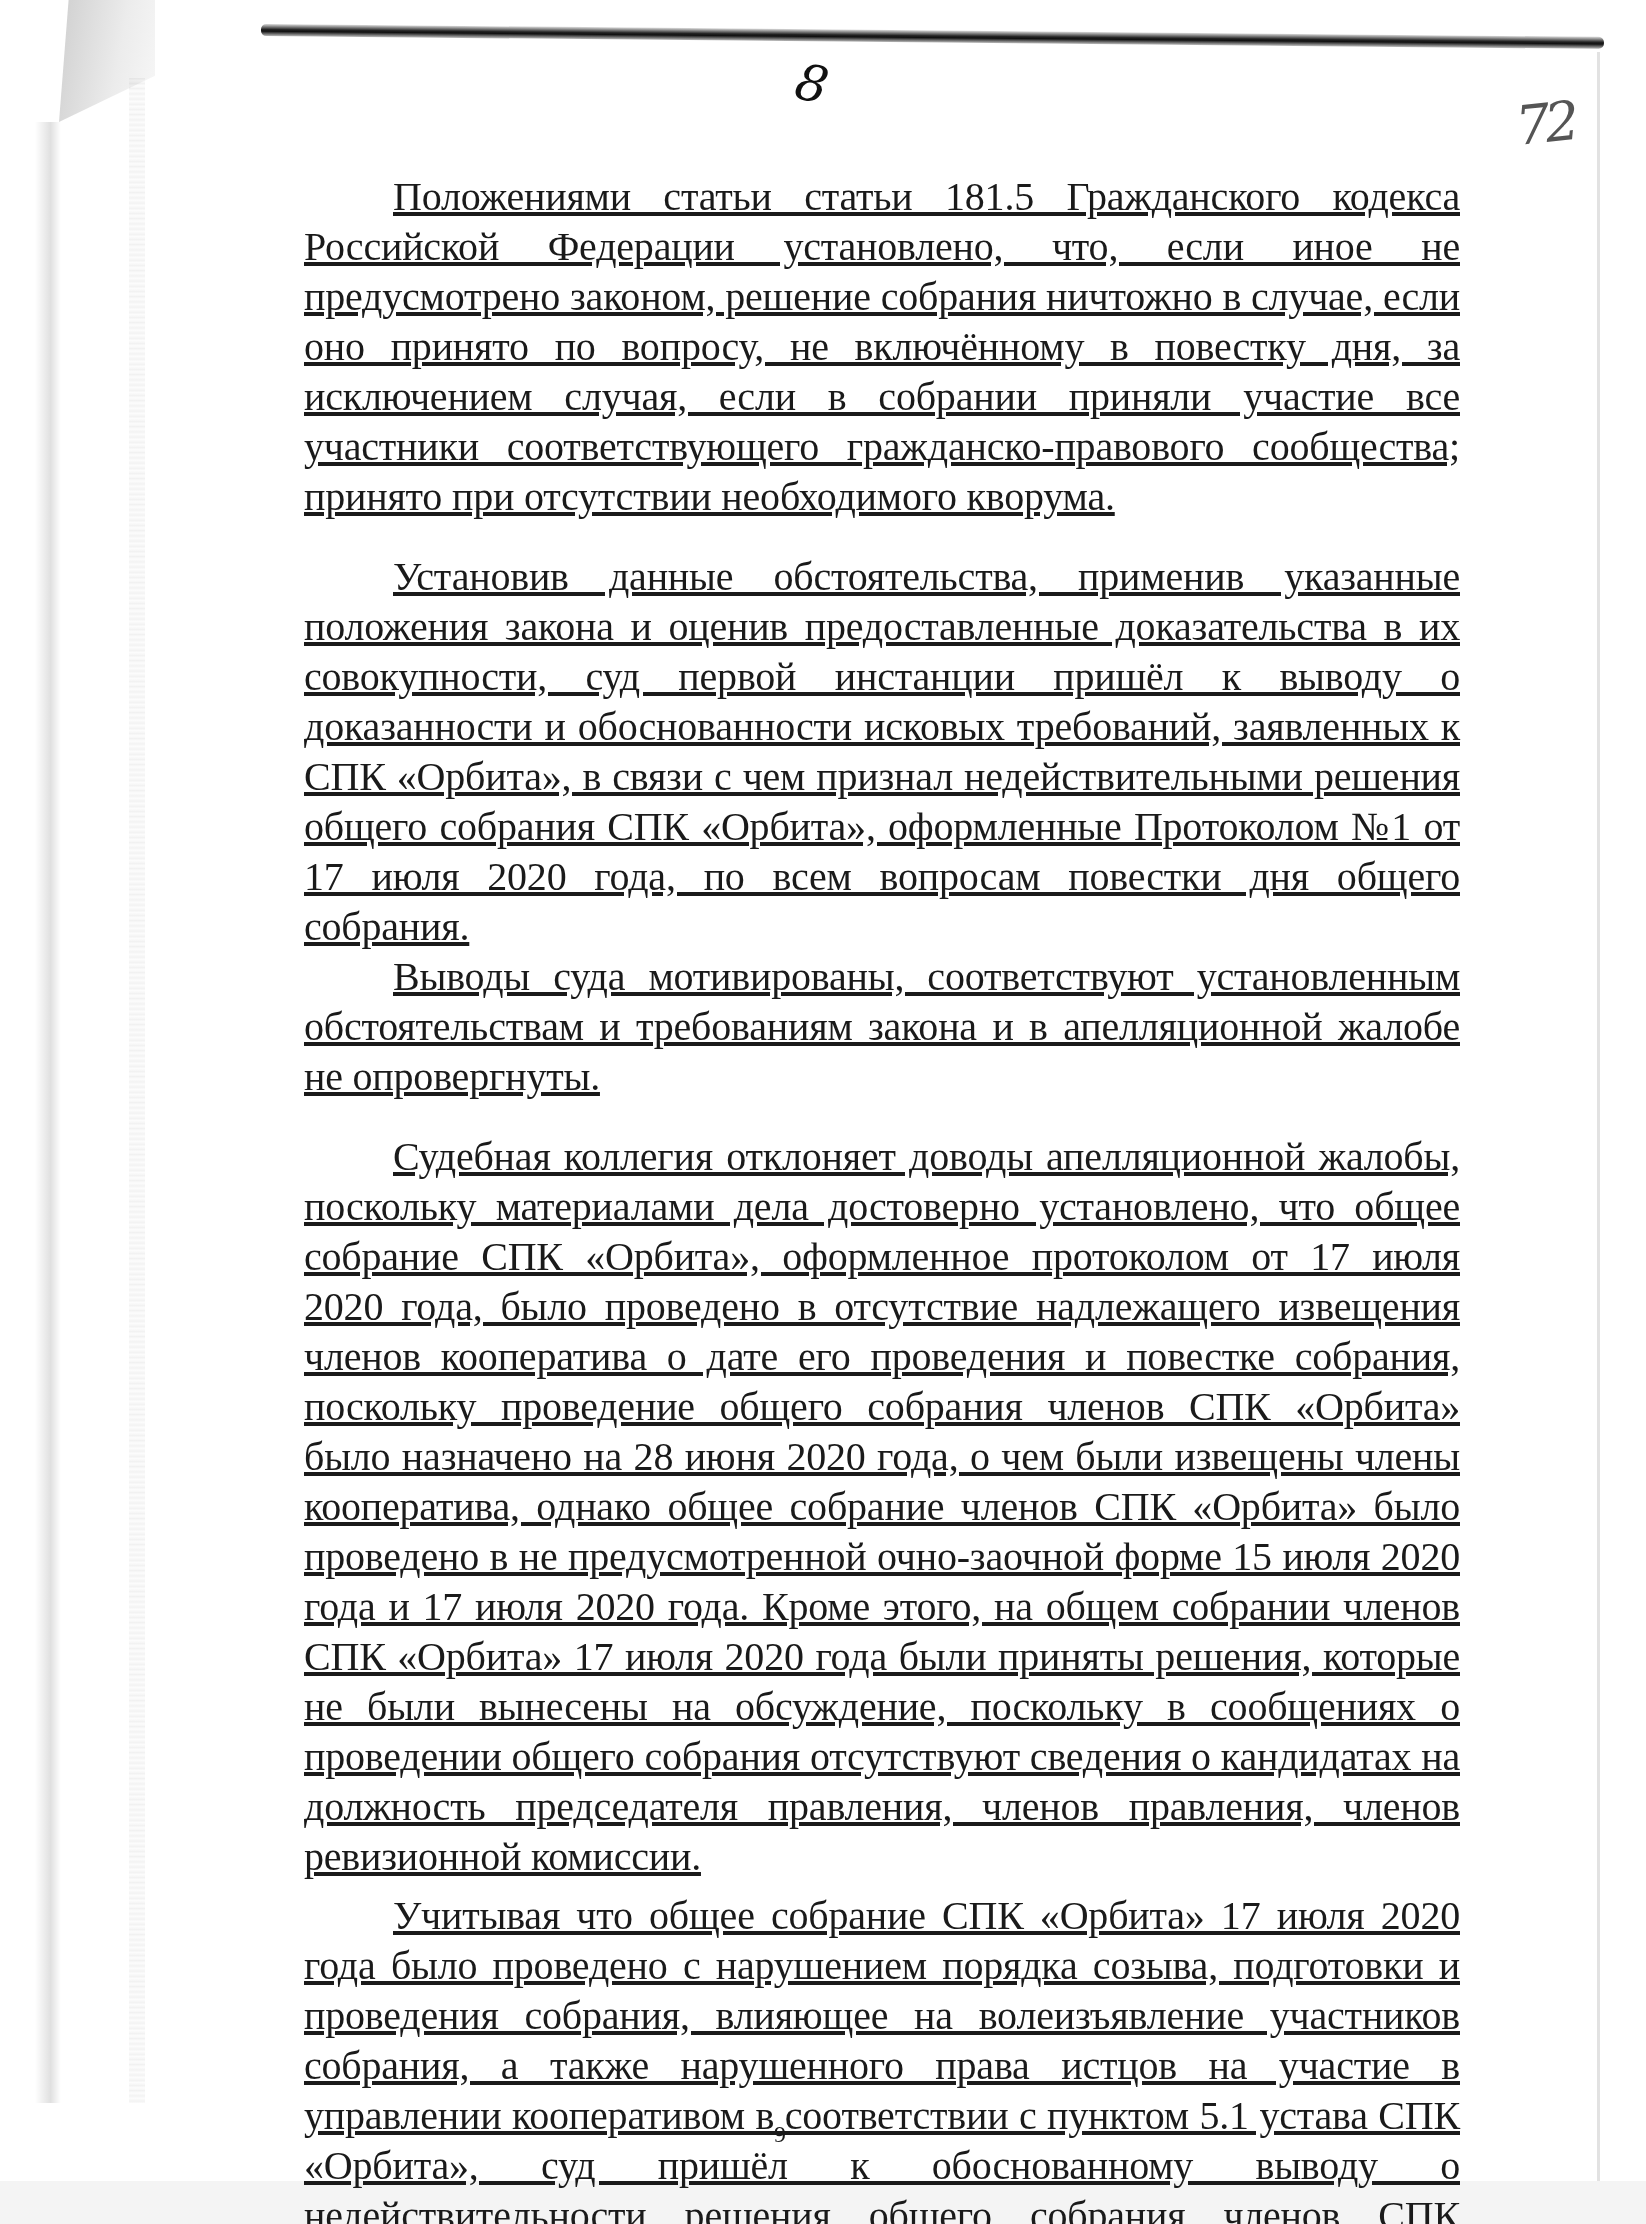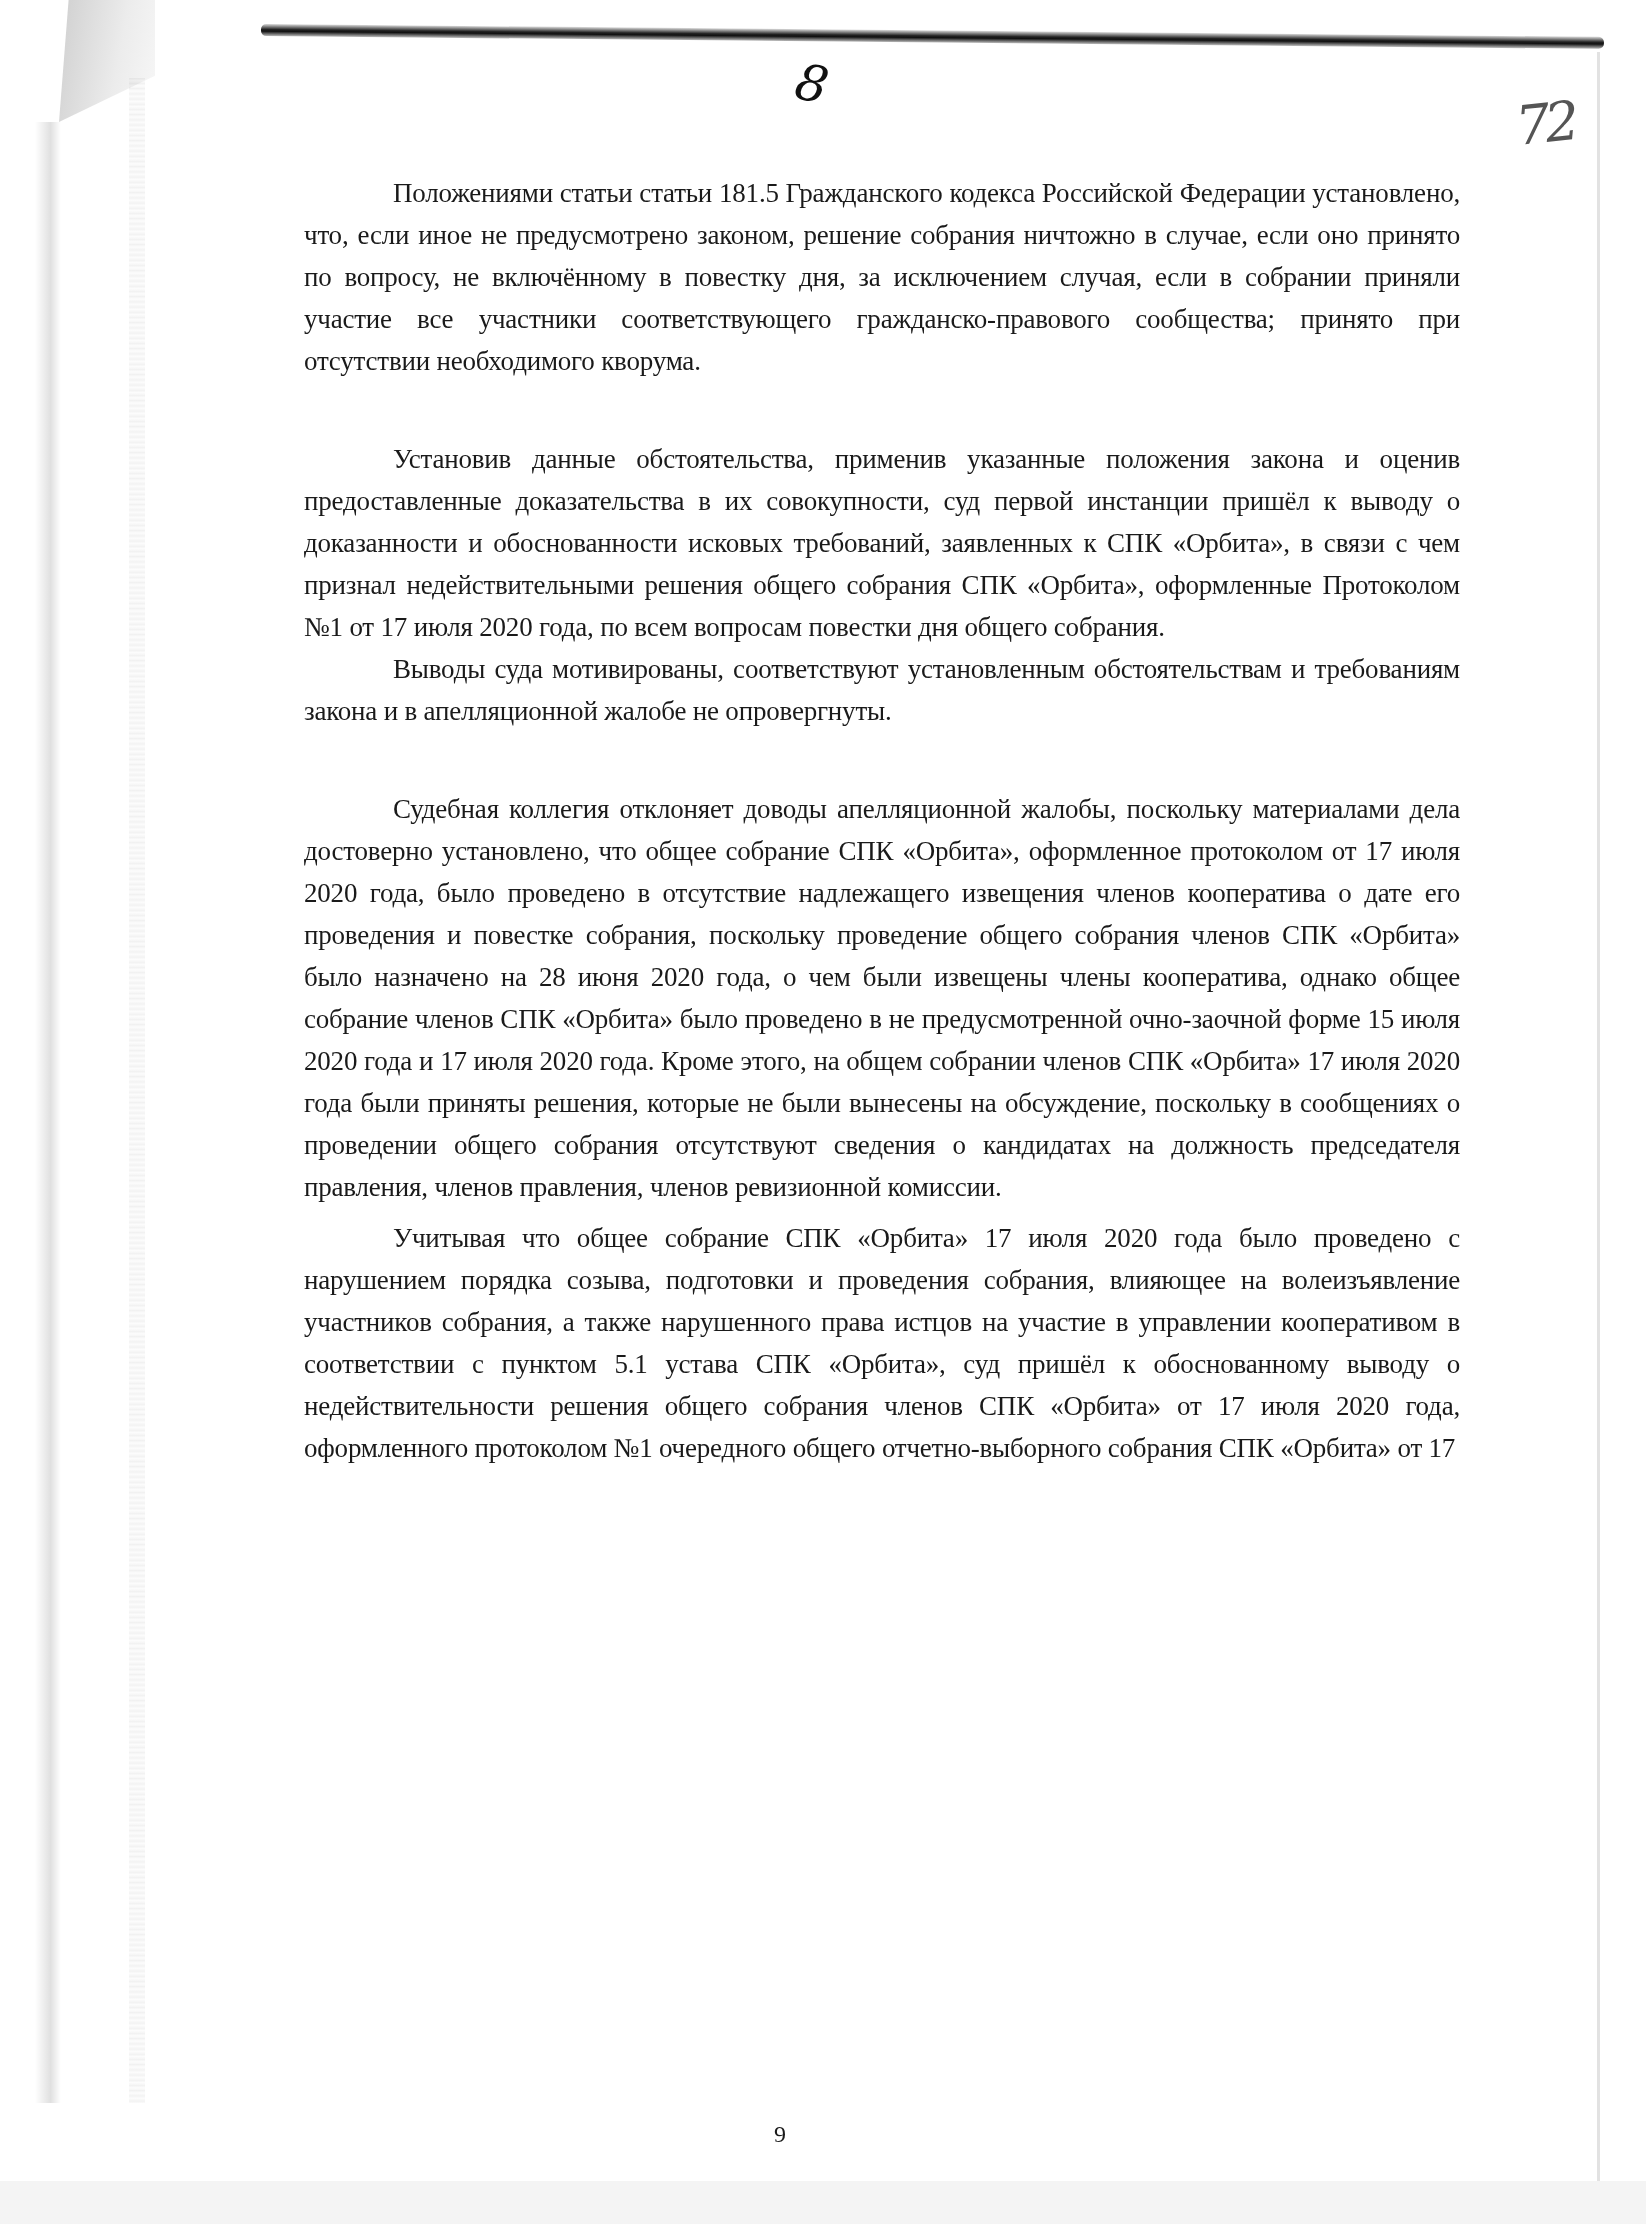--- a/index.html
+++ b/index.html
@@ -94,28 +94,29 @@
     }
 
     .page-body {
       position: absolute;
       left: 304px;
       top: 172px;
       width: 1156px;
     }
     .para {
       margin: 0;
-      font-size: 27px;
-      line-height: 42px;
+      font-size: 40px;
+      line-height: 50px;
       text-align: justify;
       text-indent: 89px;
       letter-spacing: -0.2px;
+      text-decoration: underline;
     }
     .para.gap-before {
-      margin-top: 56px;
+      margin-top: 30px;
     }
     .para.small-gap {
       margin-top: 9px;
     }
     .page-number {
       position: absolute;
       left: 0;
       width: 1647px;
       top: 2122px;
       text-align: center;

